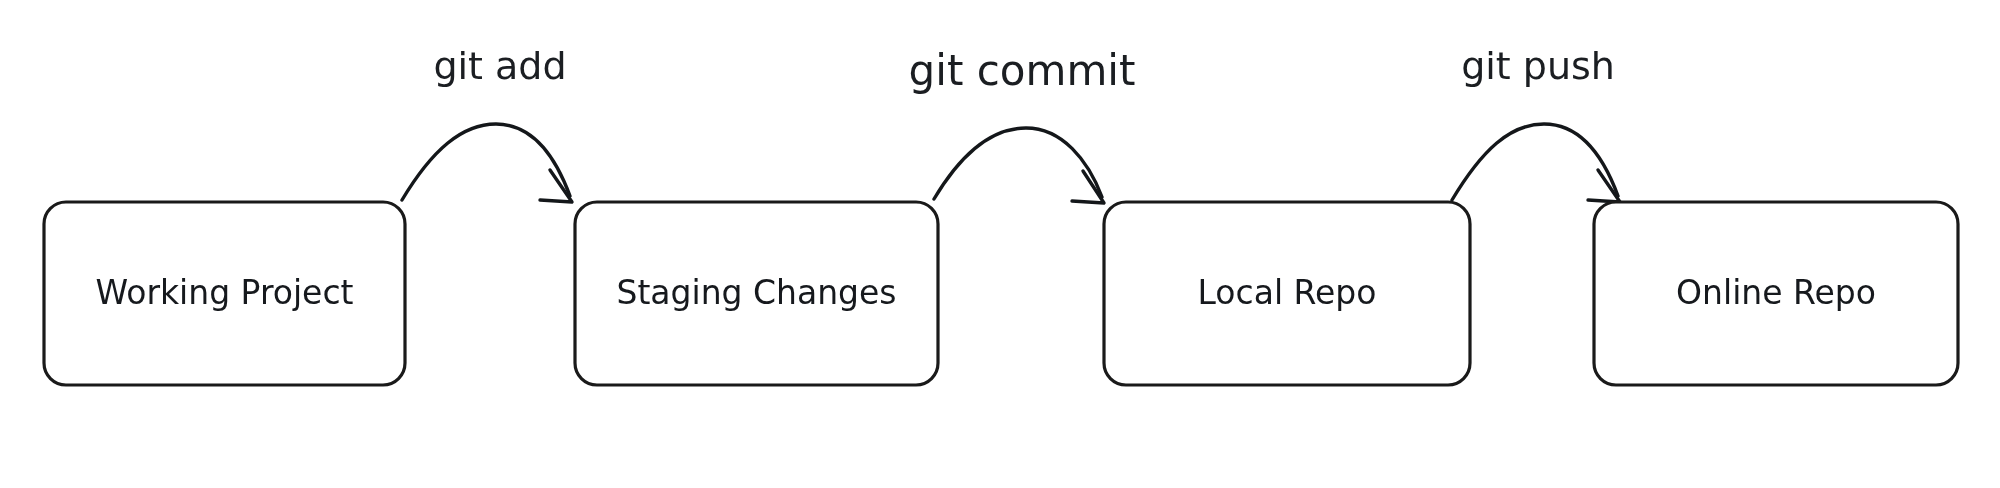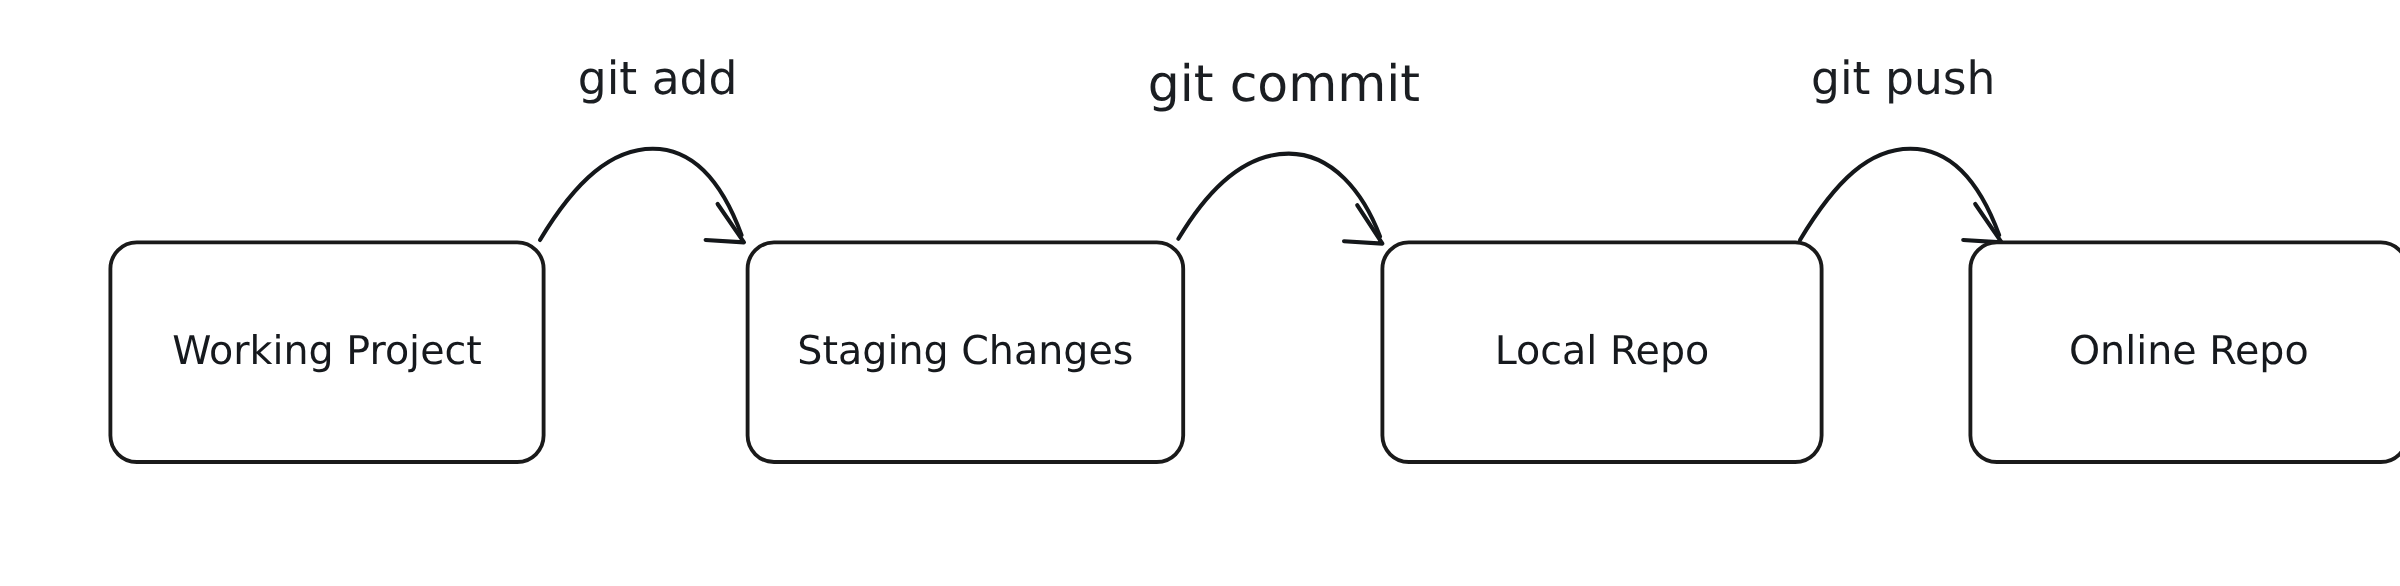--- a/index.html
+++ b/index.html
@@ -12,21 +12,20 @@
     height: 488px;
     background: #ffffff;
     font-family: "DejaVu Sans", "Liberation Sans", sans-serif;
     overflow: hidden;
   }
   #diagram-root {
     position: relative;
     width: 1772px;
     height: 488px;
     background: #ffffff;
-    margin-left: 48px;
   }
   #diagram-svg {
     position: absolute;
     top: 0;
     left: 0;
     width: 2000px;
     height: 488px;
     display: block;
   }
   .node-box {

